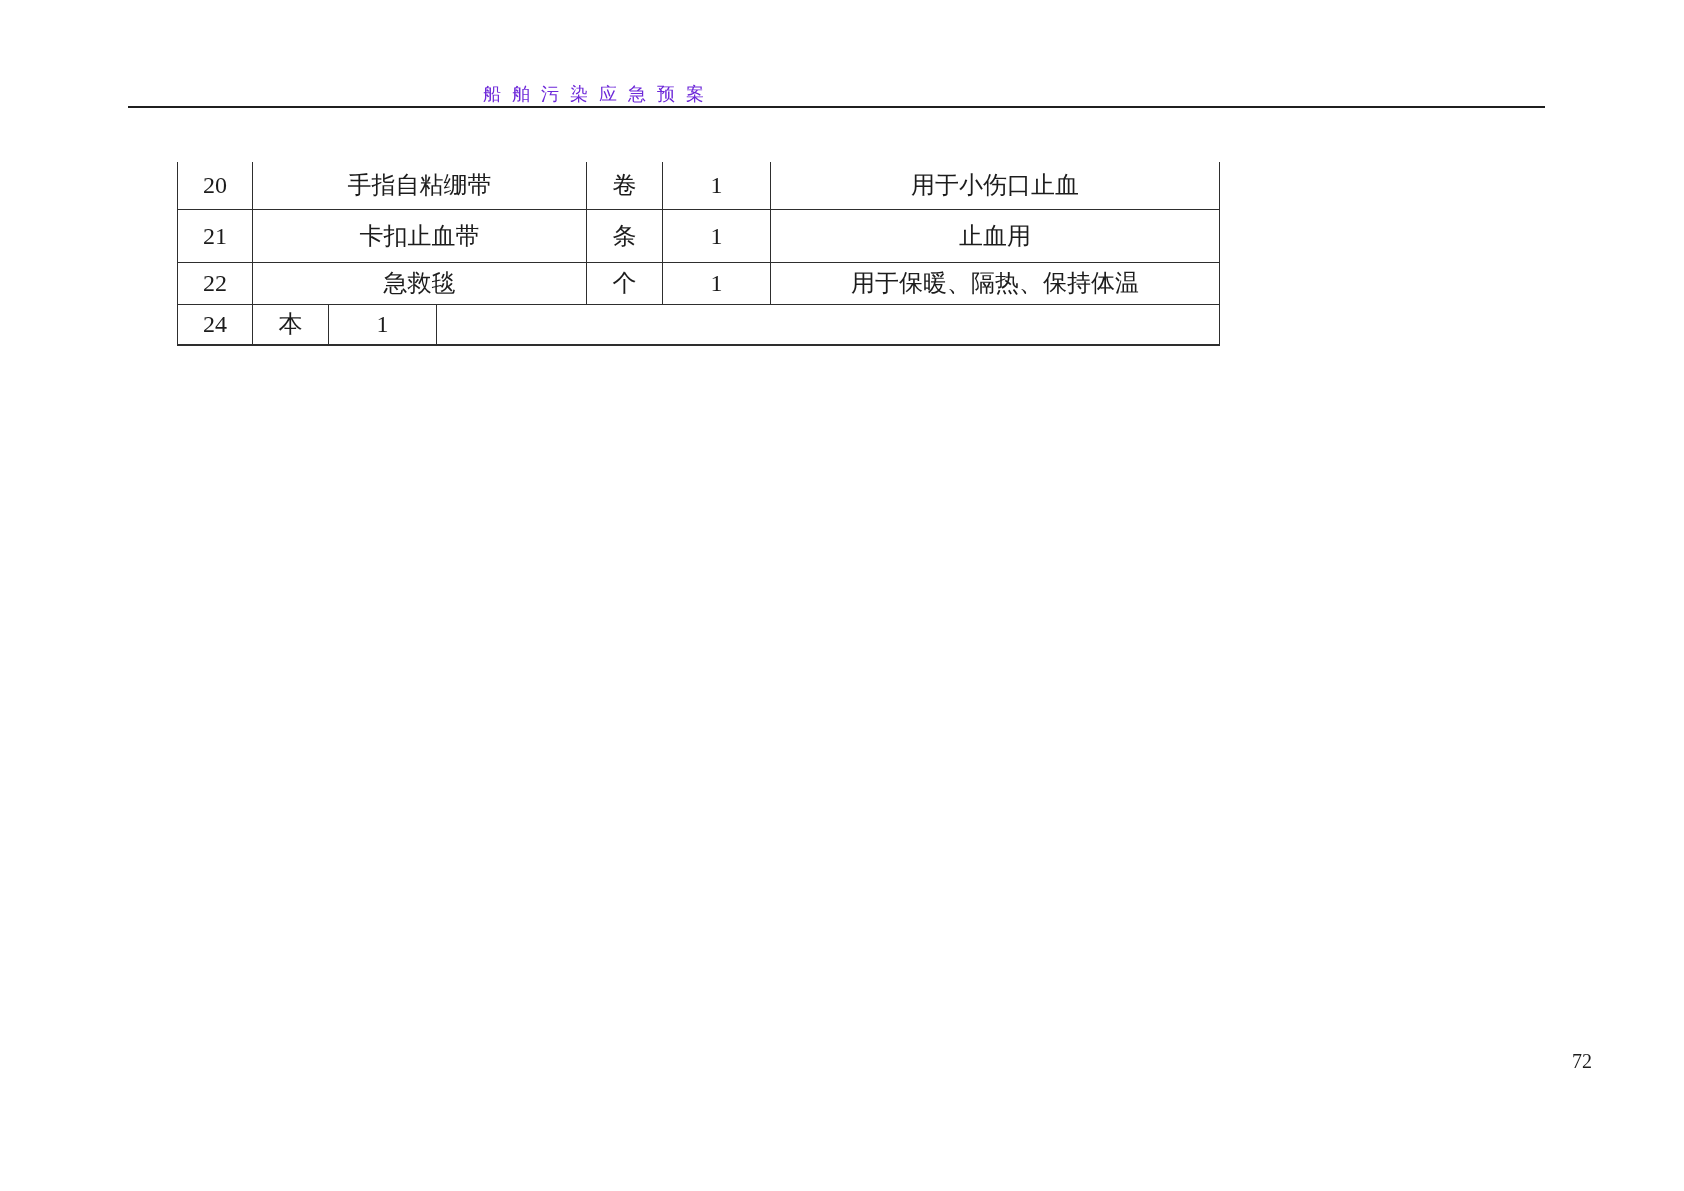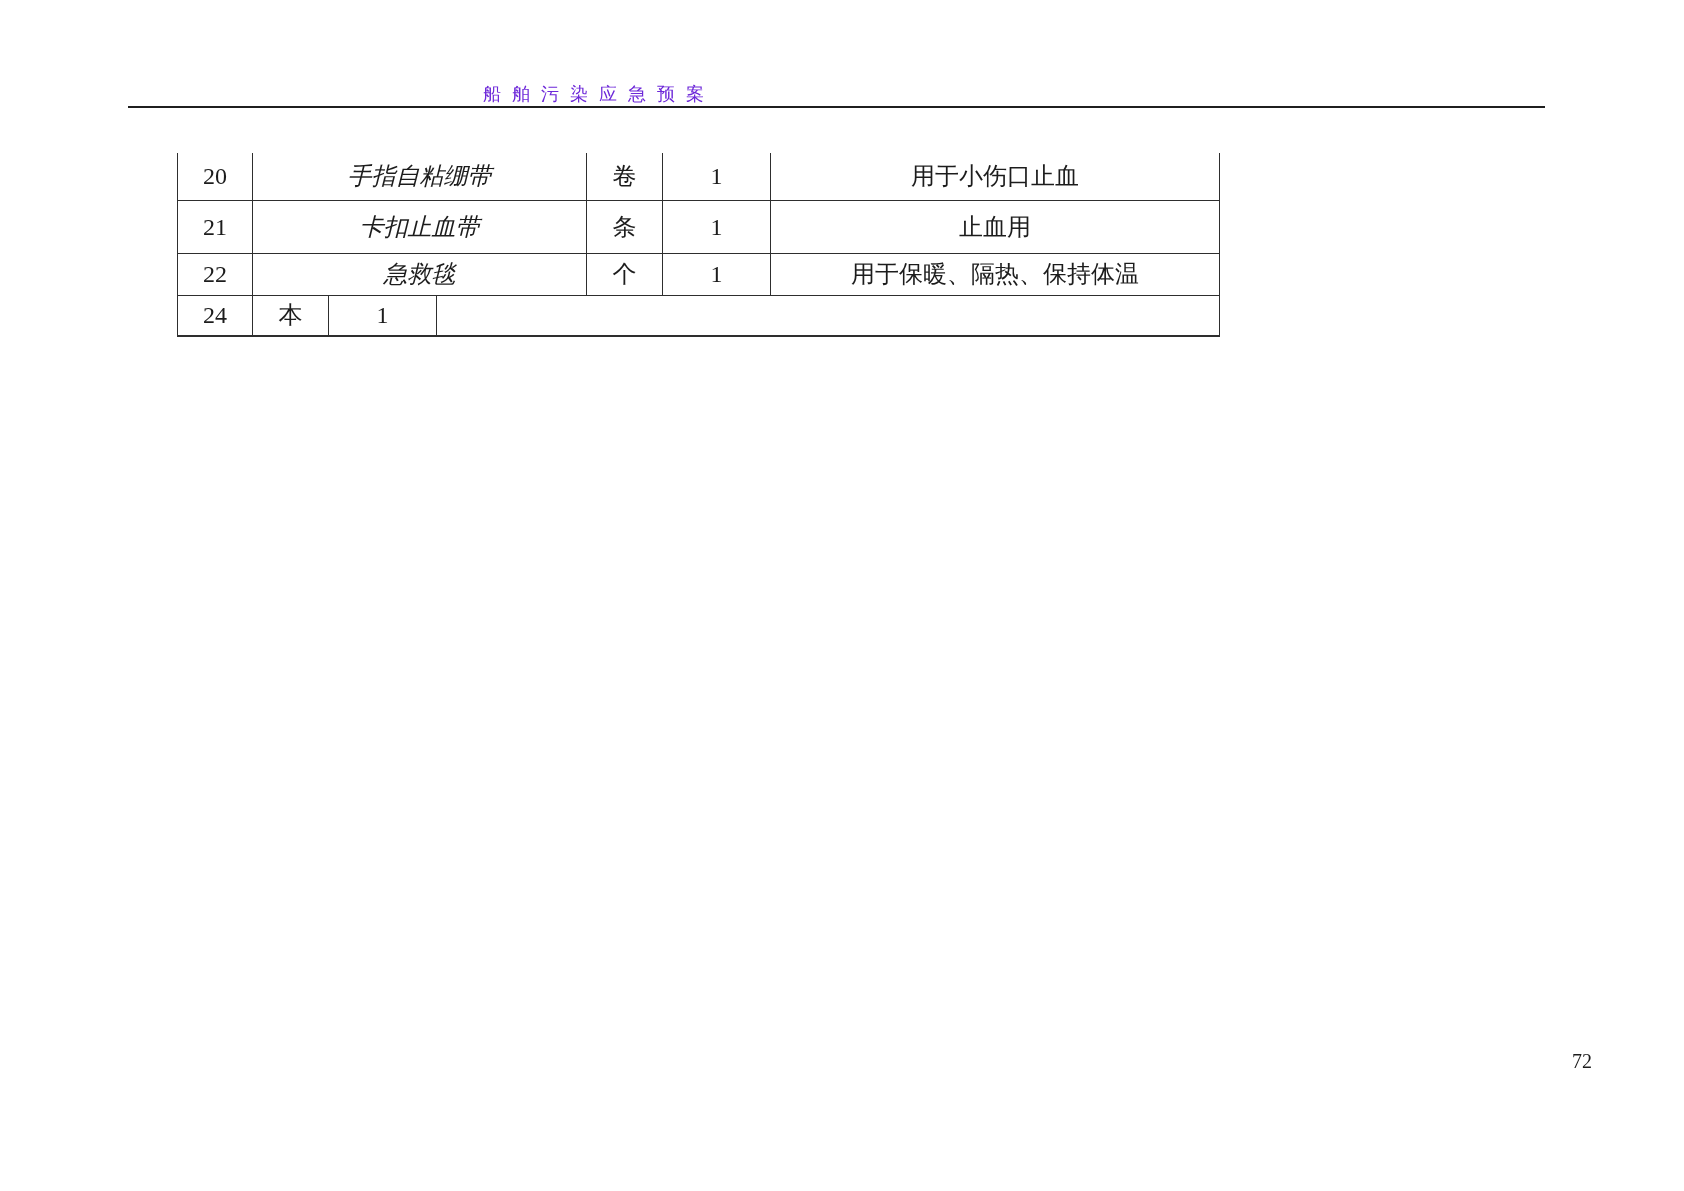--- a/index.html
+++ b/index.html
@@ -29,21 +29,21 @@
     position: absolute;
     left: 128px;
     top: 106px;
     width: 1417px;
     height: 2px;
     background: #1f1f1f;
   }
   .doc-table {
     position: absolute;
     left: 177px;
-    top: 153px;
+    top: 162px;
     width: 1041px;
     border-left: 1px solid #2e2e2e;
     border-right: 1px solid #2e2e2e;
     box-sizing: content-box;
   }
   .t-row {
     display: flex;
     border-bottom: 1px solid #2e2e2e;
   }
   .t-row:last-child {
@@ -56,21 +56,21 @@
     border-right: 1px solid #2e2e2e;
     font-size: 24px;
     line-height: 1.1;
     text-align: center;
     box-sizing: border-box;
     overflow: hidden;
     white-space: nowrap;
   }
   .t-cell:last-child { border-right: none; }
   .col-no      { width: 75px;  }
-  .col-name    { width: 334px; font-style: italic; }
+  .col-name    { width: 334px; }
   .col-unit    { width: 76px;  }
   .col-qty     { width: 108px; }
   .col-purpose { flex: 1;      }
   .page-number {
     position: absolute;
     left: 1572px;
     top: 1051px;
     font-size: 20px;
     line-height: 1;
     color: #1c1c1c;

